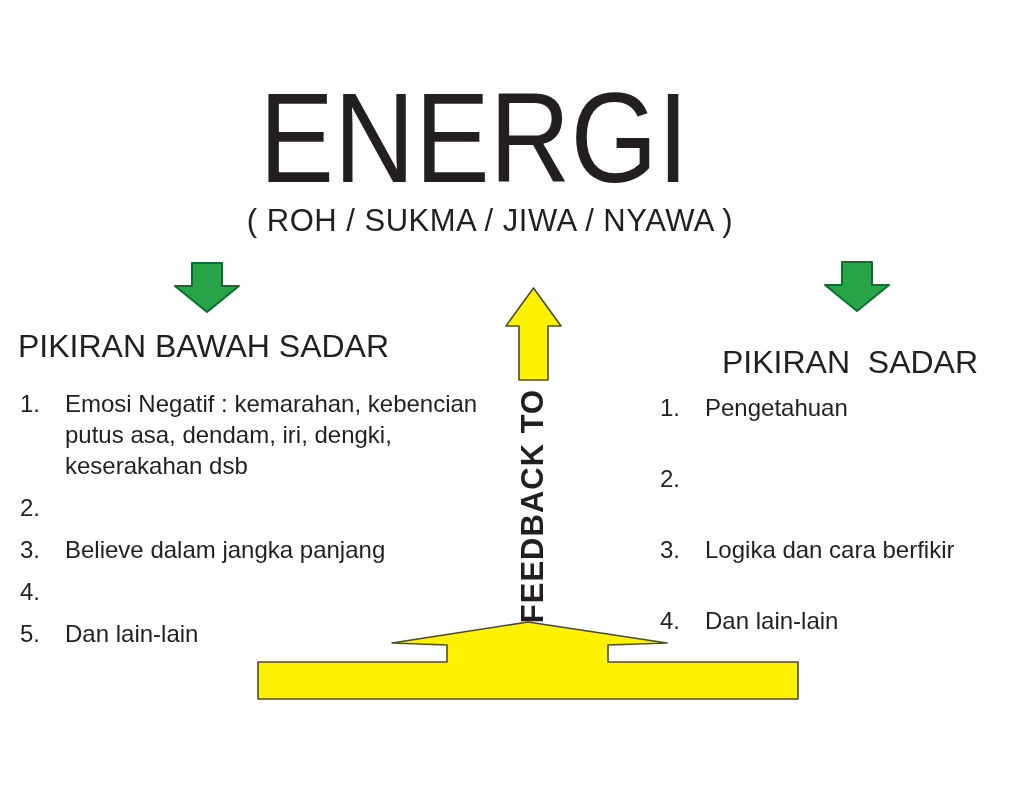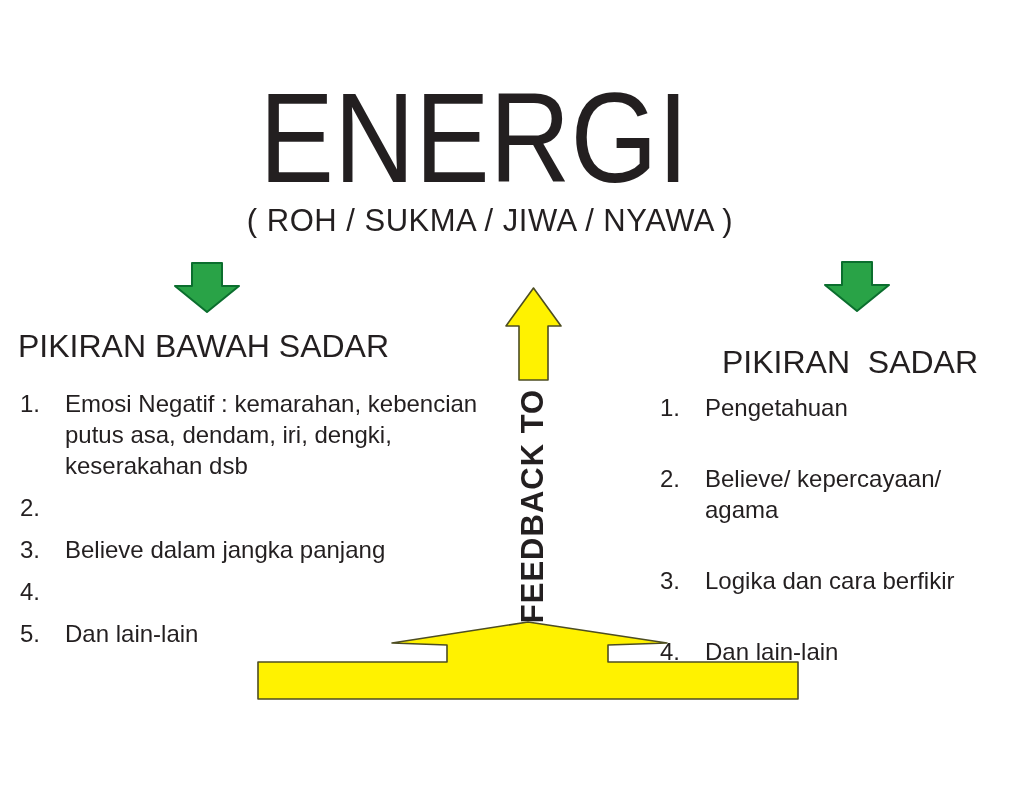--- a/index.html
+++ b/index.html
@@ -89,21 +89,20 @@
     </div>
   </div>
 
   <div class="abs list list-right">
     <div class="list-item">
       <span class="item-num">1.</span>
       <span class="item-text">Pengetahuan</span>
     </div>
     <div class="list-item">
       <span class="item-num">2.</span>
-      <span class="item-text">Believe/ kepercayaan/ agama</span>
     </div>
     <div class="list-item">
       <span class="item-num">3.</span>
       <span class="item-text">Logika dan cara berfikir</span>
     </div>
     <div class="list-item">
       <span class="item-num">4.</span>
       <span class="item-text">Dan lain-lain</span>
     </div>
   </div>

